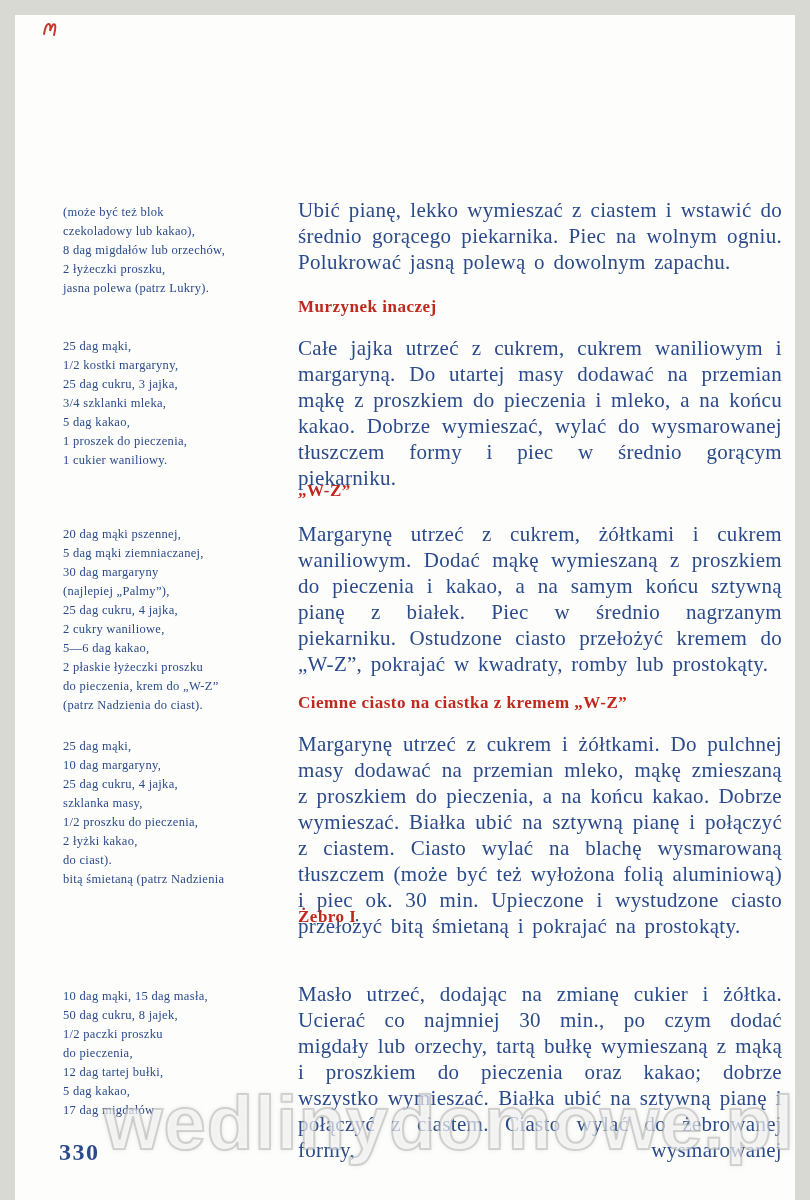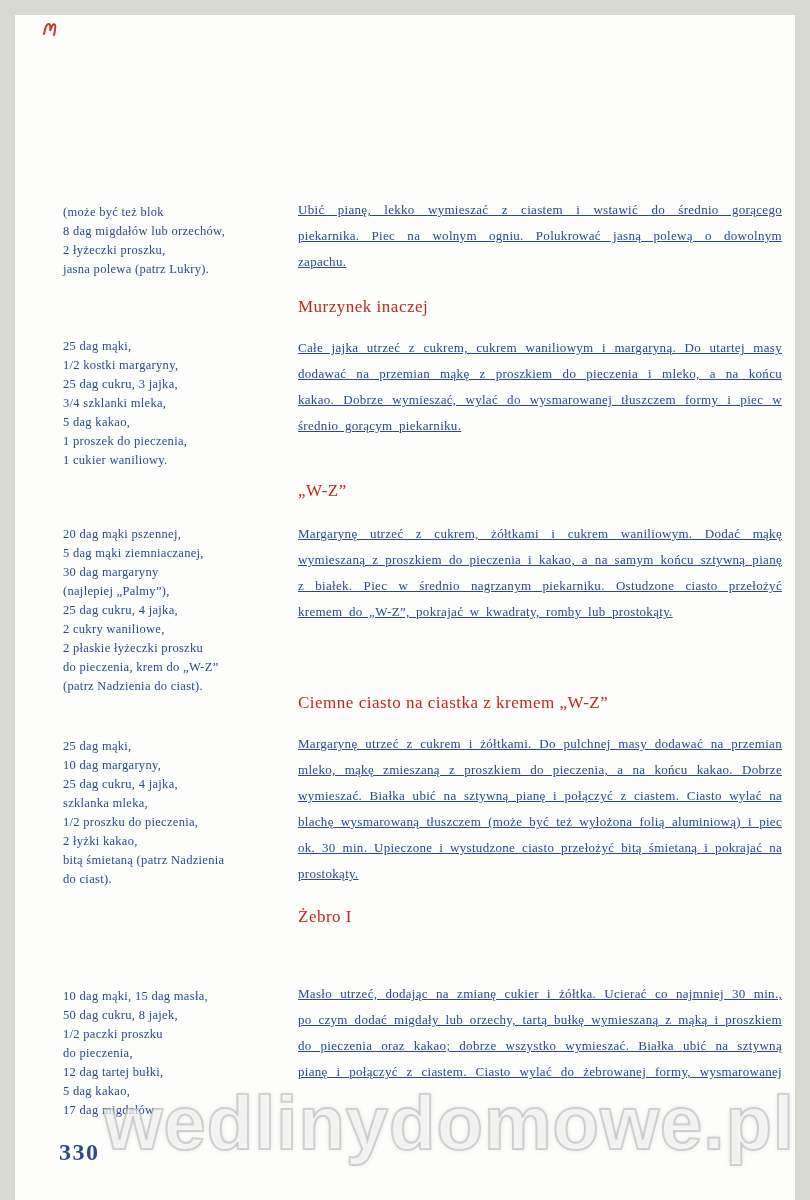--- a/index.html
+++ b/index.html
@@ -28,35 +28,34 @@
     font-size: 12.5px;
     line-height: 19px;
     letter-spacing: 0.3px;
   }
   .ing-line { white-space: nowrap; }
   .para {
     position: absolute;
     left: 283px;
     width: 484px;
     color: var(--ink, #2a4a8c);
-    font-size: 13px;
+    font-size: 21px;
     line-height: 26px;
     text-align: justify;
     word-spacing: 3px;
     letter-spacing: 0.3px;
-    text-decoration: underline;
   }
   .justify-last { text-align-last: justify; }
   .heading {
     position: absolute;
     left: 283px;
     width: 484px;
     color: var(--red, #c0281e);
     font-size: 17px;
-    font-weight: normal;
+    font-weight: bold;
     letter-spacing: 0.5px;
   }
   .pagenum {
     position: absolute;
     left: 44px;
     top: 1124px;
     color: var(--ink, #2a4a8c);
     font-size: 24px;
     font-weight: bold;
     letter-spacing: 1.5px;
@@ -83,53 +82,55 @@
 <body>
 
 <div class="page">
 
   <svg class="corner-mark" viewBox="0 0 18 20">
     <path d="M3 15 Q5 4 8 5 Q10 6 9 12 Q12 3 14 6 Q15 8 13 16" fill="none" stroke="#c23a28" stroke-width="2" stroke-linecap="round"></path>
   </svg>
 
   <div class="ing-block" style="top:188px">
       <div class="ing-line">(może być też blok</div>
+      <div class="ing-line">czekoladowy lub kakao),</div>
       <div class="ing-line">8 dag migdałów lub orzechów,</div>
       <div class="ing-line">2 łyżeczki proszku,</div>
       <div class="ing-line">jasna polewa (patrz Lukry).</div>
     </div>
   <div class="ing-block" style="top:322px">
       <div class="ing-line">25 dag mąki,</div>
       <div class="ing-line">1/2 kostki margaryny,</div>
       <div class="ing-line">25 dag cukru, 3 jajka,</div>
       <div class="ing-line">3/4 szklanki mleka,</div>
       <div class="ing-line">5 dag kakao,</div>
       <div class="ing-line">1 proszek do pieczenia,</div>
       <div class="ing-line">1 cukier waniliowy.</div>
     </div>
   <div class="ing-block" style="top:510px">
       <div class="ing-line">20 dag mąki pszennej,</div>
       <div class="ing-line">5 dag mąki ziemniaczanej,</div>
       <div class="ing-line">30 dag margaryny</div>
       <div class="ing-line">(najlepiej „Palmy”),</div>
       <div class="ing-line">25 dag cukru, 4 jajka,</div>
       <div class="ing-line">2 cukry waniliowe,</div>
+      <div class="ing-line">5—6 dag kakao,</div>
       <div class="ing-line">2 płaskie łyżeczki proszku</div>
       <div class="ing-line">do pieczenia, krem do „W-Z”</div>
       <div class="ing-line">(patrz Nadzienia do ciast).</div>
     </div>
   <div class="ing-block" style="top:722px">
       <div class="ing-line">25 dag mąki,</div>
       <div class="ing-line">10 dag margaryny,</div>
       <div class="ing-line">25 dag cukru, 4 jajka,</div>
-      <div class="ing-line">szklanka mleka,</div>
+      <div class="ing-line">szklanka masy,</div>
       <div class="ing-line">1/2 proszku do pieczenia,</div>
       <div class="ing-line">2 łyżki kakao,</div>
+      <div class="ing-line">do ciast).</div>
       <div class="ing-line">bitą śmietaną (patrz Nadzienia</div>
-      <div class="ing-line">do ciast).</div>
     </div>
   <div class="ing-block" style="top:972px">
       <div class="ing-line">10 dag mąki, 15 dag masła,</div>
       <div class="ing-line">50 dag cukru, 8 jajek,</div>
       <div class="ing-line">1/2 paczki proszku</div>
       <div class="ing-line">do pieczenia,</div>
       <div class="ing-line">12 dag tartej bułki,</div>
       <div class="ing-line">5 dag kakao,</div>
       <div class="ing-line">17 dag migdałów</div>
     </div>

